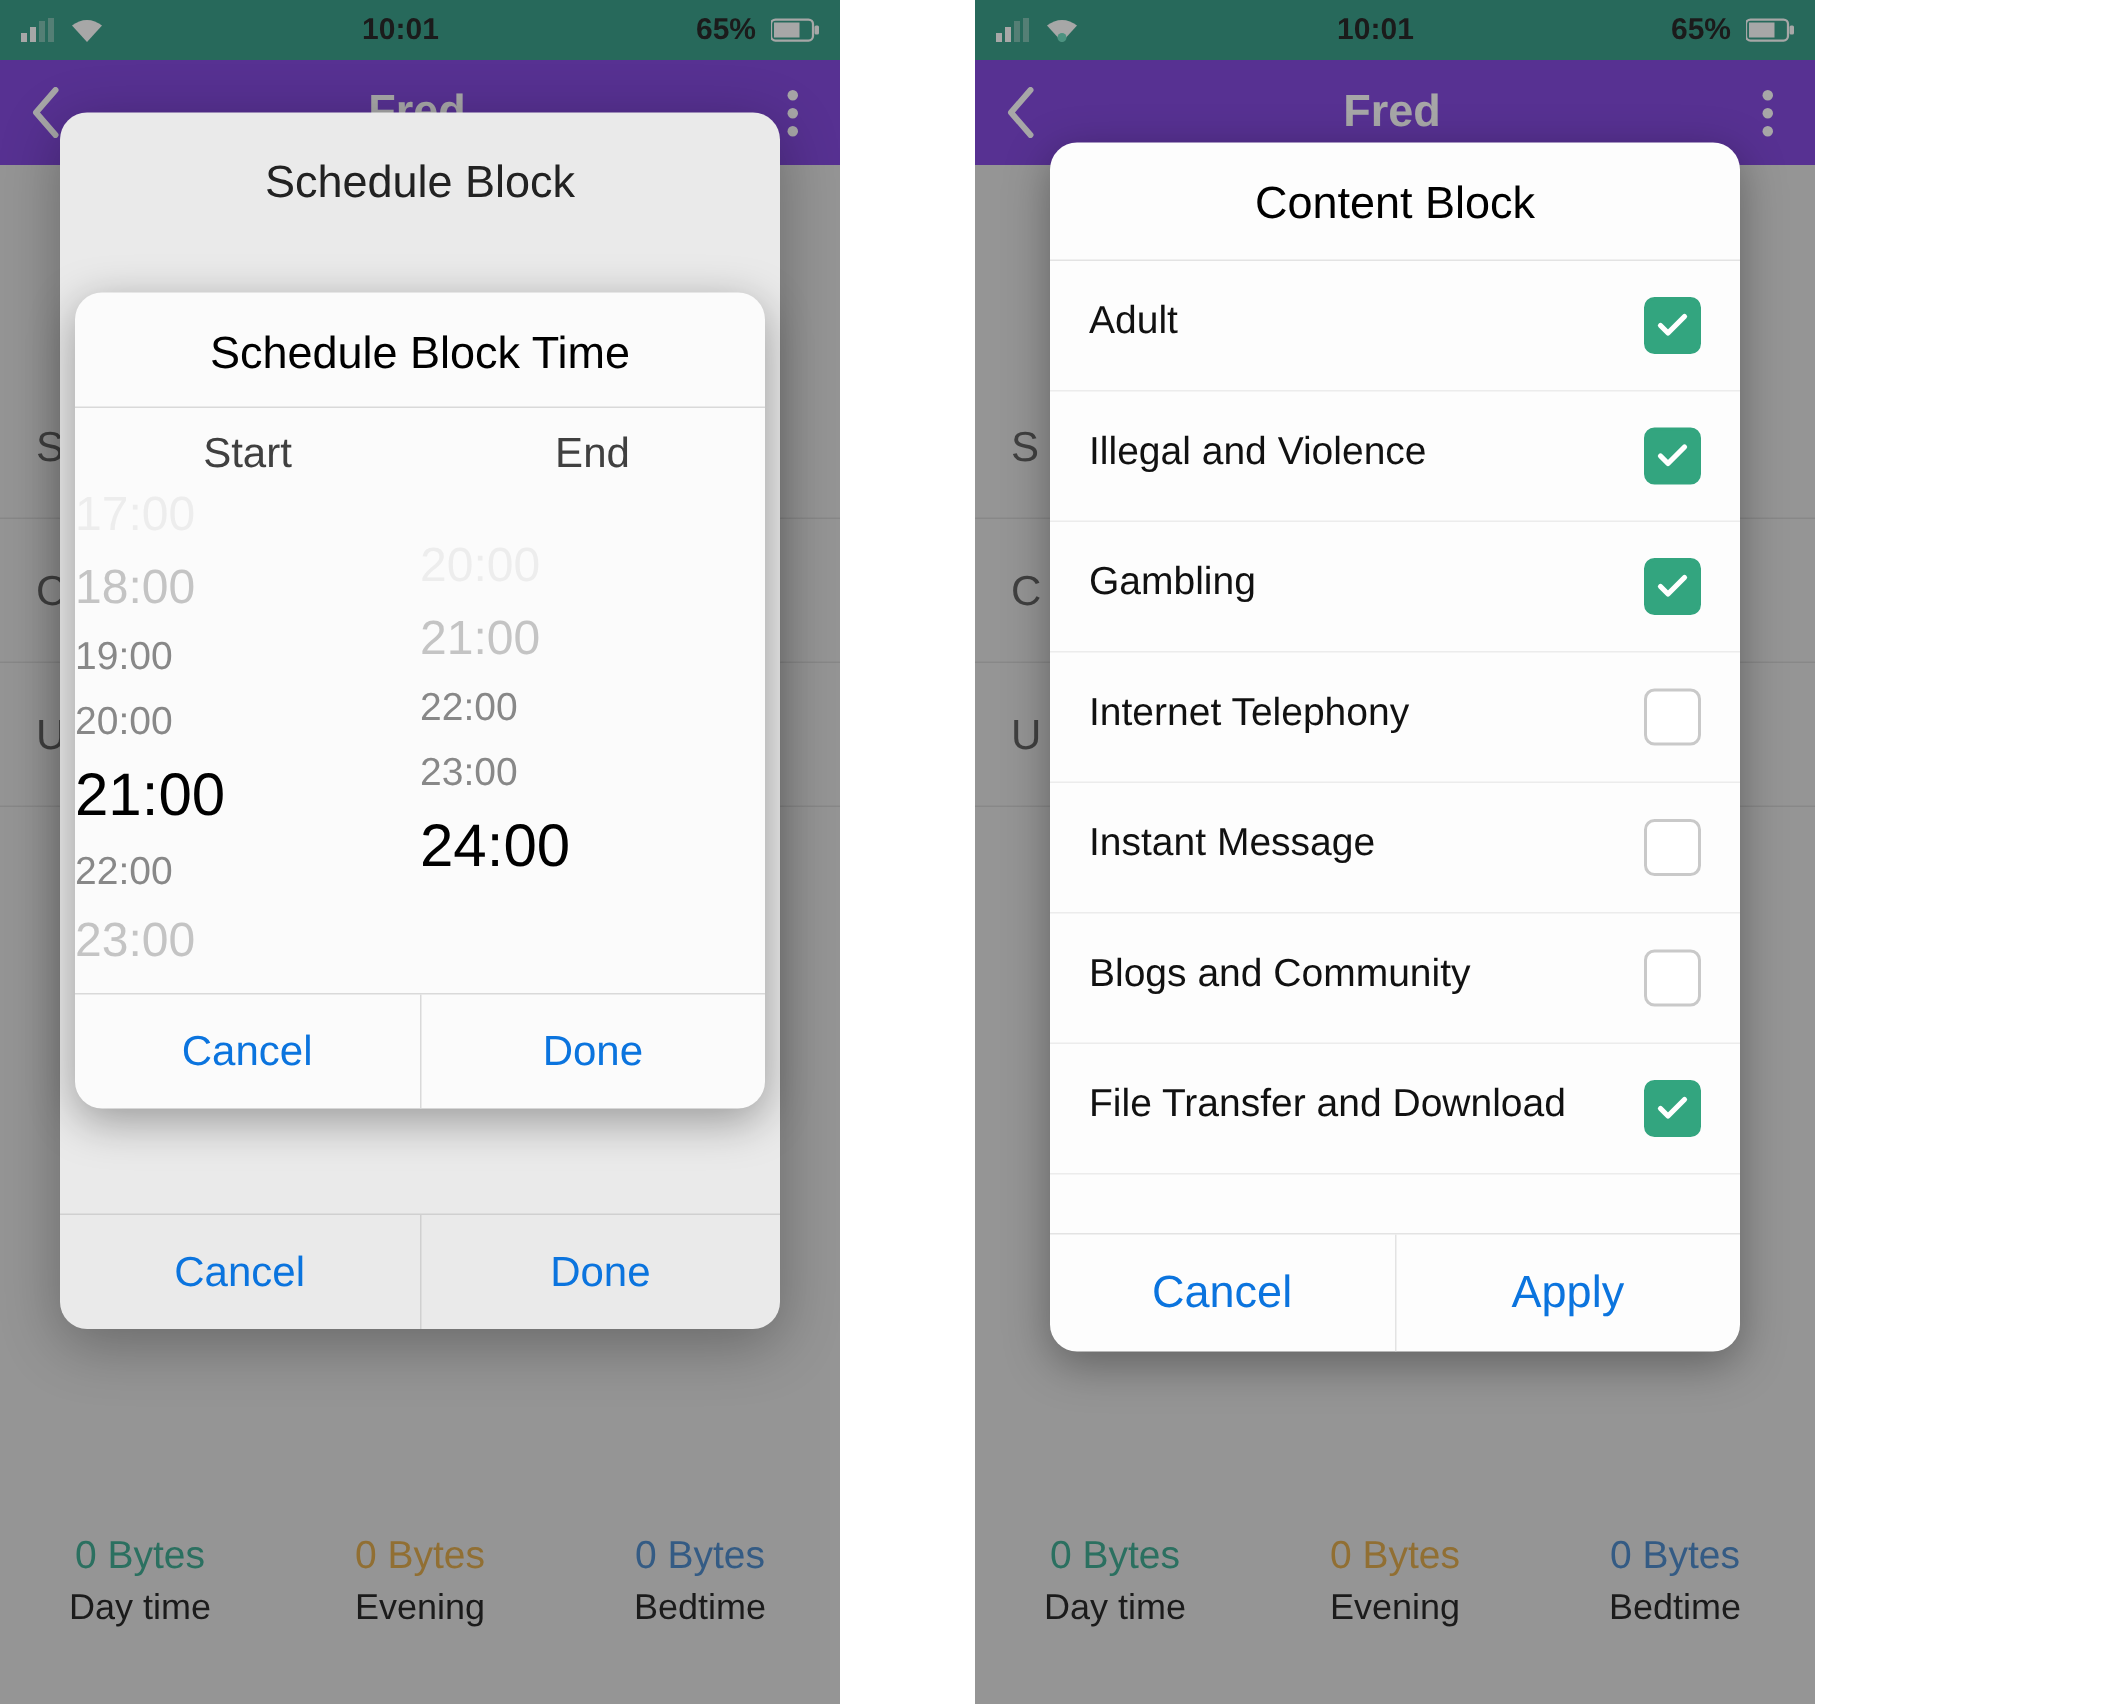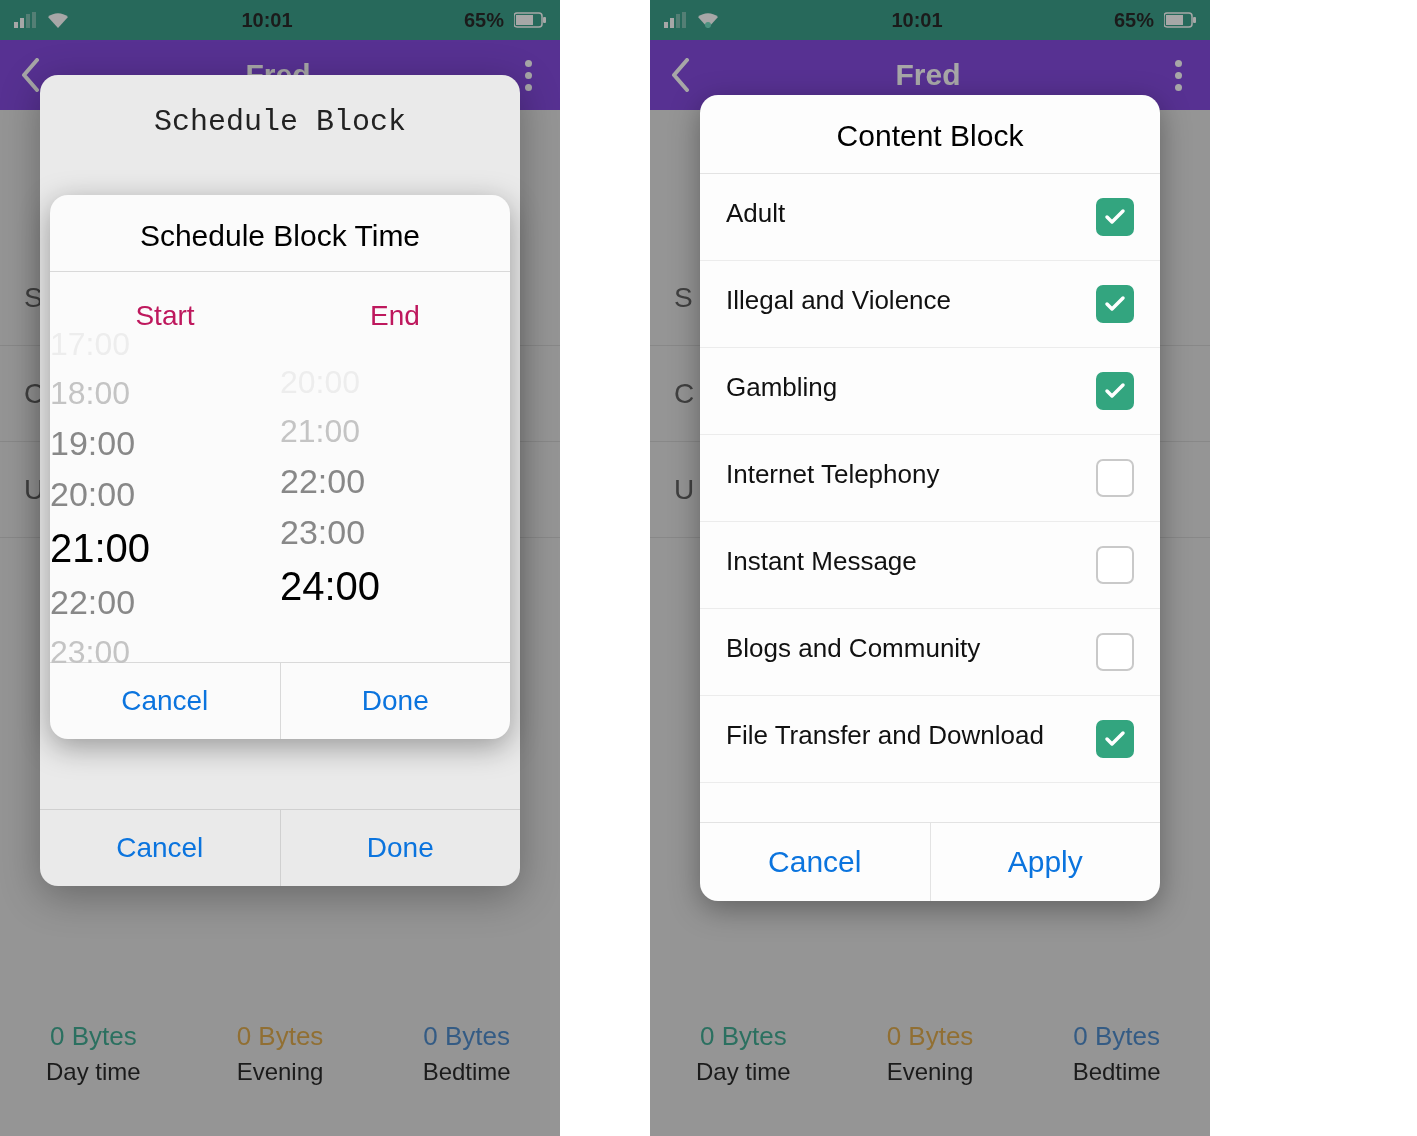--- a/index.html
+++ b/index.html
@@ -82,21 +82,20 @@
     background:#eaeaea;
     border-radius:18px;
     overflow:hidden;
     box-shadow:0 10px 40px rgba(0,0,0,0.3);
   }
   .sheet-title {
     text-align:center;
     font-size:30px;
     padding:30px 0;
     color:#222;
-    font-family:Liberation Mono, monospace;
   }
   .sheet-buttons {
     display:flex;
     border-top:1px solid #d0d0d0;
   }
   .sheet-buttons button {
     flex:1;
     border:none;
     background:transparent;
     color:#0b74de;
@@ -119,24 +118,24 @@
     text-align:center;
     font-size:30px;
     padding:24px 0 18px;
     border-bottom:1px solid #d9d9d9;
   }
   .picker-columns {
     display:flex;
     height:390px;
   }
   .picker-col { flex:1; display:flex; flex-direction:column; align-items:center; padding-top:14px;}
-  .picker-label { font-size:28px; color:#be185d; margin-bottom:16px;margin-top:14px;}
+  .picker-label { font-size:28px; color:#404040; margin-bottom:16px;}
   .picker-wheel { position:relative; height:300px; width:100%; display:flex; flex-direction:column; justify-content:center;}
   .wheel-item { font-size:32px; color:#c4c4c4; padding:6px 0;}
-  .wheel-item.near { color:#888; font-size:34px;}
+  .wheel-item.near { color:#888; font-size:26px;}
   .wheel-item.sel { color:#000; font-size:40px; font-weight:400;}
   .picker-buttons {
     display:flex;
     border-top:1px solid #d9d9d9;
   }
   .picker-buttons button {
     flex:1;
     border:none;
     background:transparent;
     color:#0b74de;

